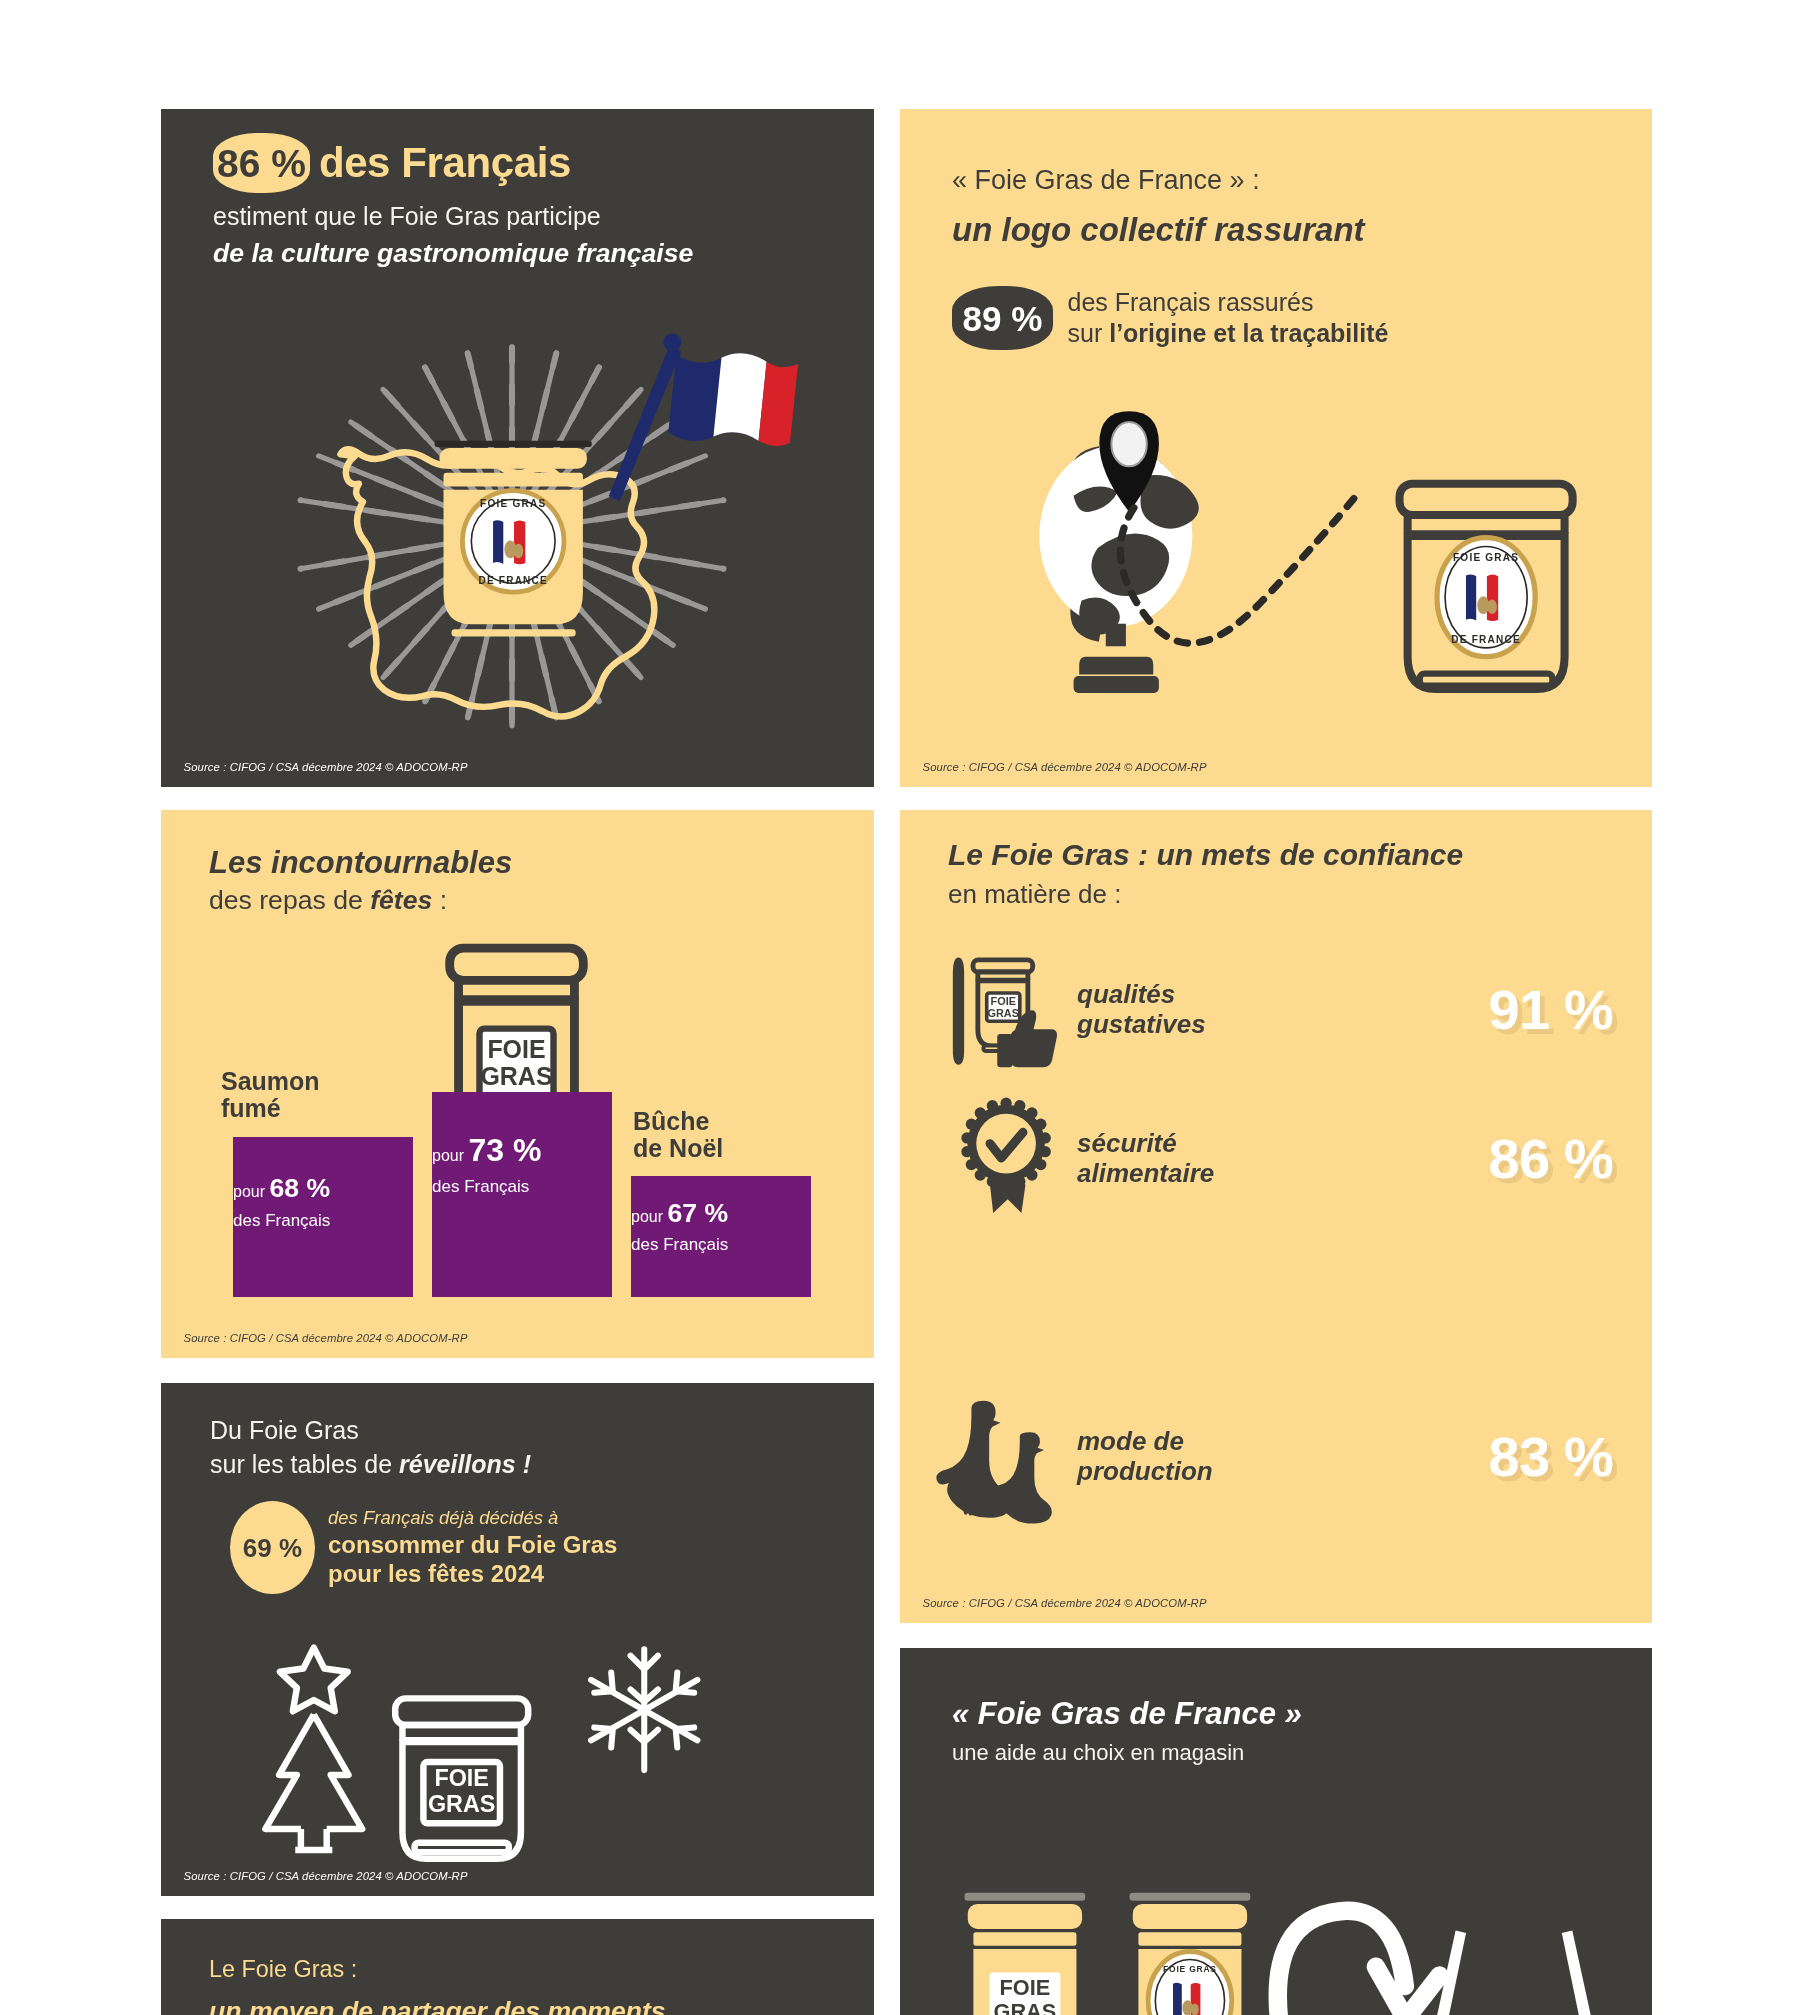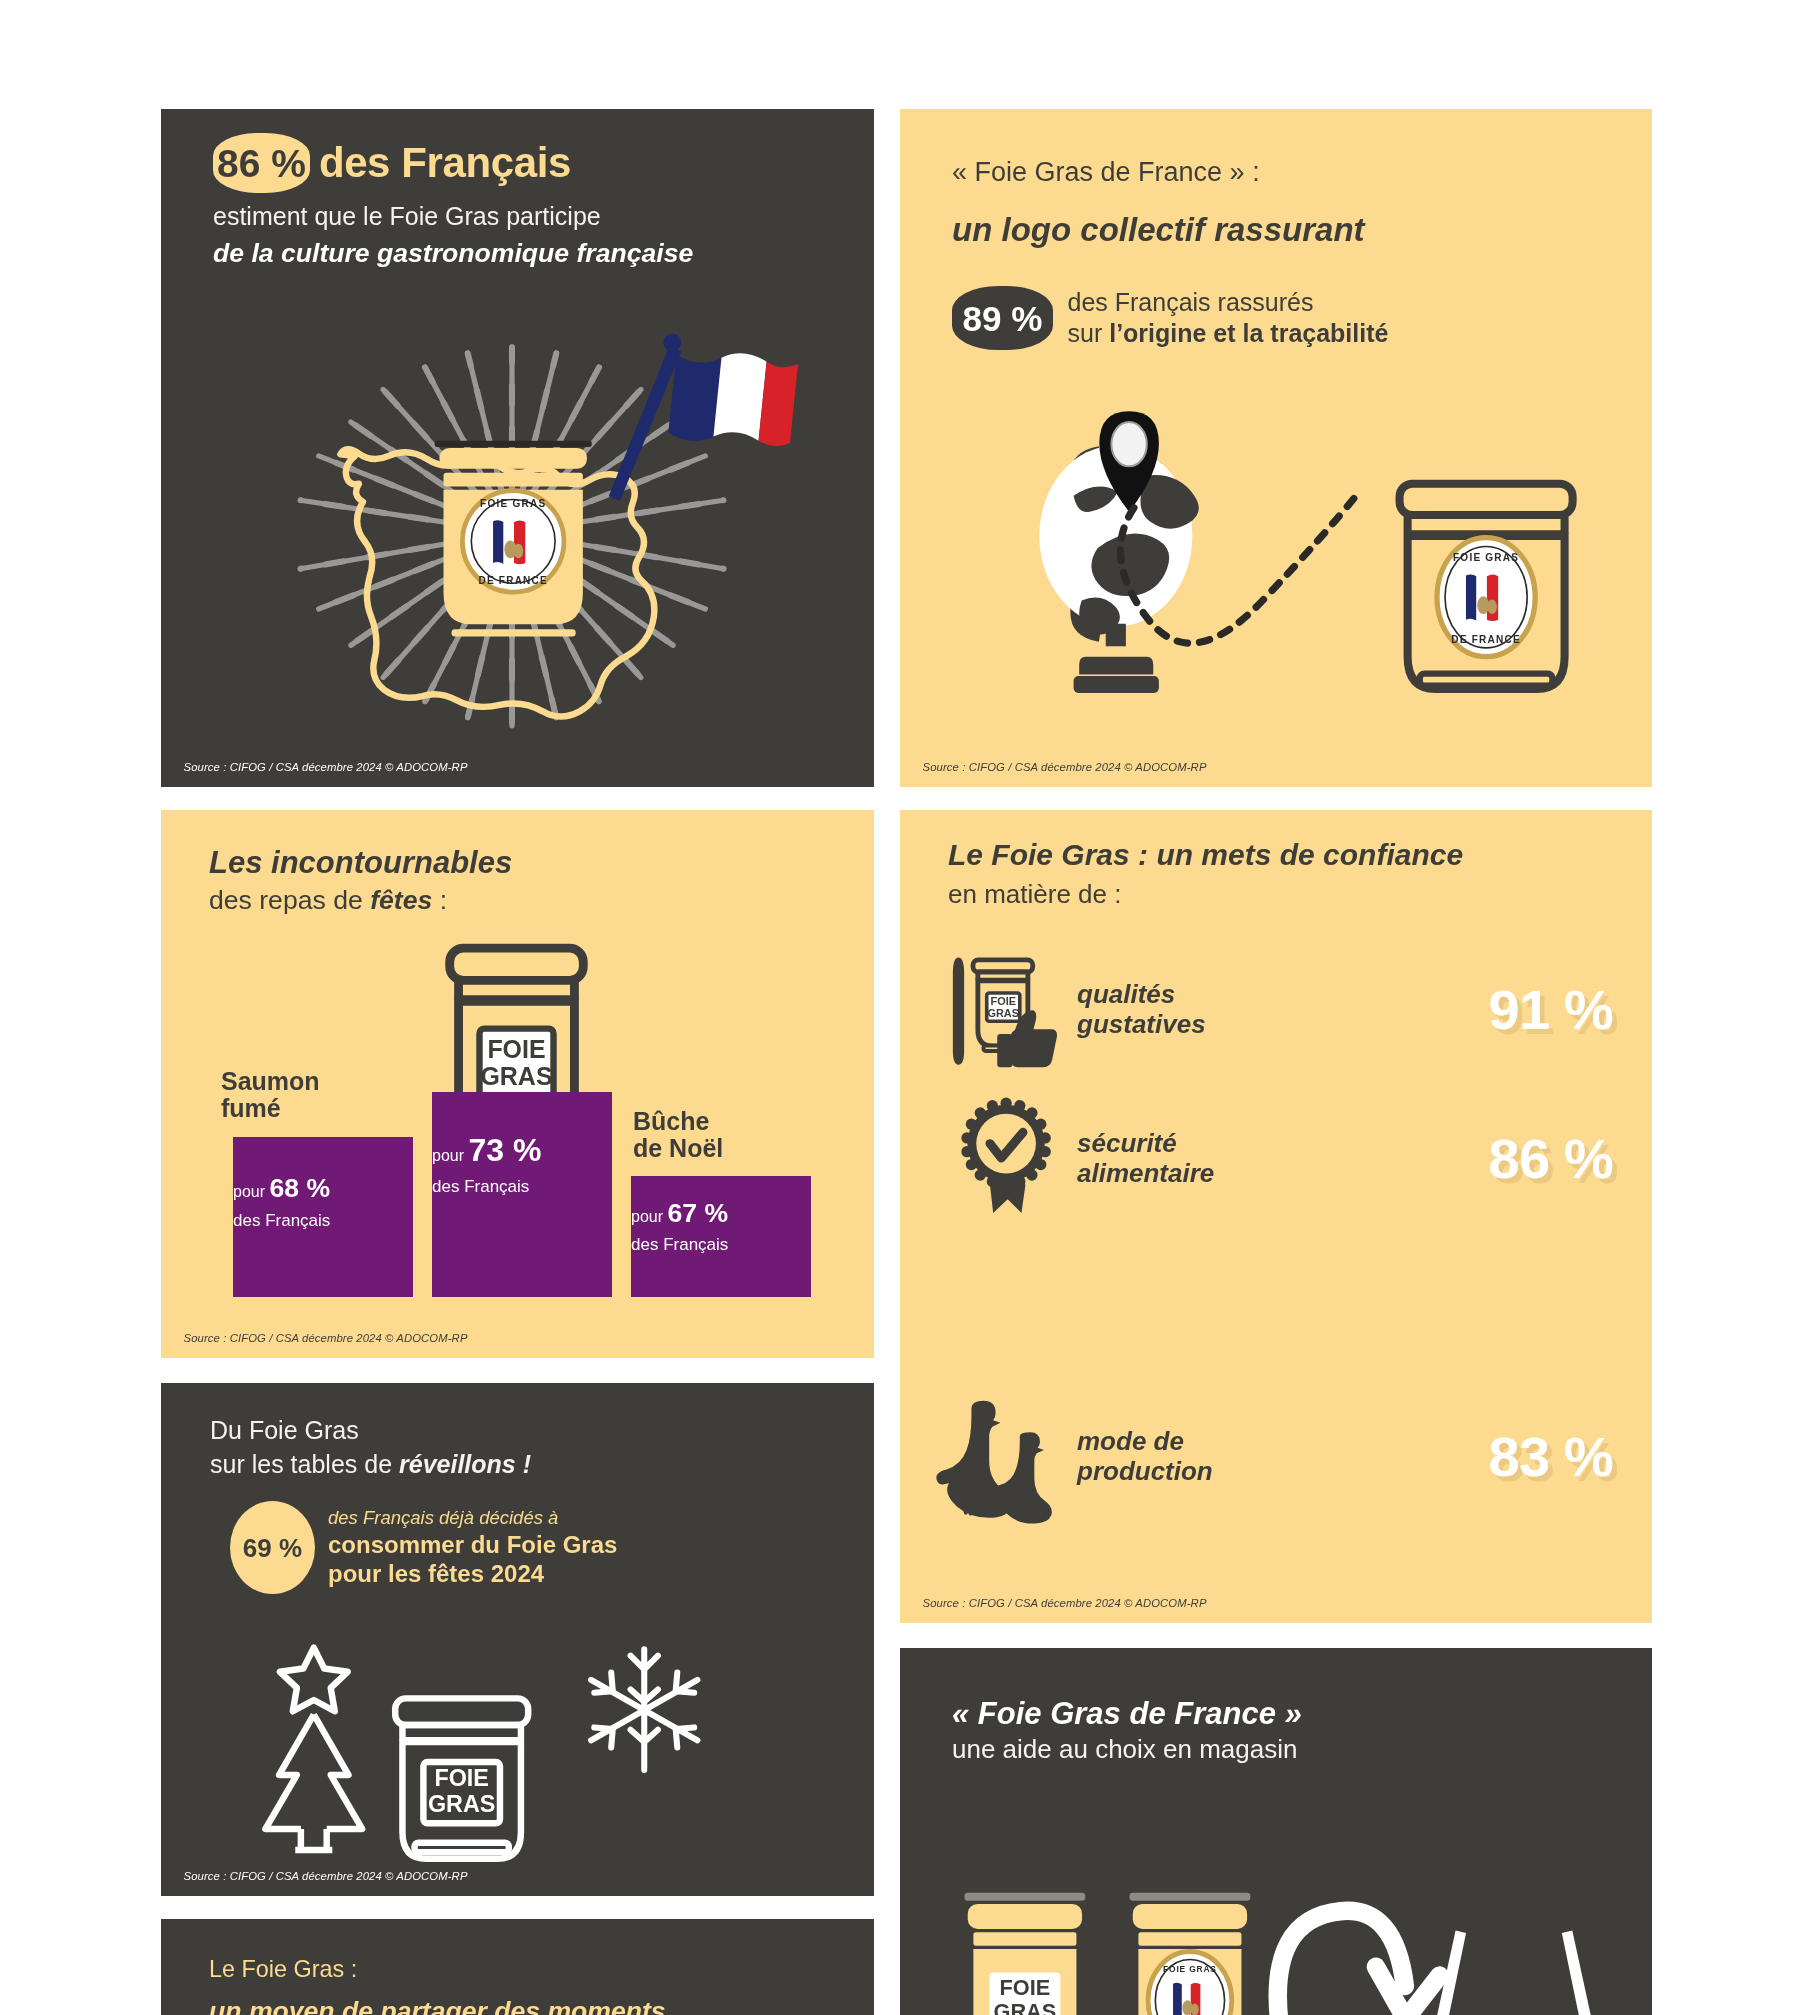--- a/index.html
+++ b/index.html
@@ -35,21 +35,21 @@
   
   #p1 { left:161px; top:109px; width:713px; height:678px; }
   #p1 .head { position:absolute; left:52px; top:24px; display:flex; align-items:center; gap:8.9px; }
   #p1 .pill { width:97px; height:60px; font-size:39px; }
   #p1 .headtxt { font-size:42px; font-weight:bold; color:#fcdb91; letter-spacing:-0.4px; }
   #p1 .l2 { position:absolute; left:52px; top:93px; font-size:25px; color:#f5f3ee; }
   #p1 .l3 { position:absolute; left:52px; top:128px; font-size:26.6px; font-weight:bold; font-style:italic; color:#ffffff; line-height:1.22; }
 
   
   #p2 { left:900px; top:109px; width:752px; height:678px; }
-  #p2 .t1 { position:absolute; left:52px; top:48px; font-size:27px; color:#3e3d39; }
+  #p2 .t1 { position:absolute; left:52px; top:56px; font-size:27px; color:#3e3d39; }
   #p2 .t2 { position:absolute; left:52px; top:102px; font-size:33px; font-weight:bold; font-style:italic; color:#3e3d39; }
   #p2 .row { position:absolute; left:52px; top:177px; display:flex; align-items:center; gap:14.5px; }
   #p2 .pill { width:101px; height:64px; font-size:35px; }
   #p2 .rtxt { font-size:25px; color:#3e3d39; line-height:1.25; }
   #p2 .rtxt b { font-weight:bold; }
 
   
   #p3 { left:161px; top:810px; width:713px; height:548px; }
   #p3 .h1 { position:absolute; left:48px; top:35px; font-size:31px; font-weight:bold; font-style:italic; color:#3e3d39; }
   #p3 .h2 { position:absolute; left:48px; top:75px; font-size:26.6px; color:#3e3d39; }
@@ -75,21 +75,21 @@
   #p5 .h1 b { font-weight:bold; font-style:italic; }
   #p5 .row { position:absolute; left:69px; top:118px; display:flex; align-items:center; gap:13px; }
   #p5 .pill { width:85px; height:93px; border-radius:50%; font-size:26px; }
   #p5 .rt { line-height:1.22; }
   #p5 .rt .a { font-size:18.5px; font-style:italic; color:#fcdb91; }
   #p5 .rt .b { font-size:24px; font-weight:bold; color:#fcdb91; }
 
   
   #p6 { left:900px; top:1648px; width:752px; height:762px; }
   #p6 .h1 { position:absolute; left:52px; top:48px; font-size:31px; font-weight:bold; font-style:italic; color:#ffffff; }
-  #p6 .h2 { position:absolute; left:52px; top:86px; font-size:26px; color:#f5f3ee; }
+  #p6 .h2 { position:absolute; left:52px; top:92px; font-size:22px; color:#f5f3ee; }
 
   
   #p7 { left:161px; top:1919px; width:713px; height:490px; }
   #p7 .h1 { position:absolute; left:48px; top:37px; font-size:23.4px; color:#fcdb91; }
   #p7 .h2 { position:absolute; left:48px; top:75px; font-size:26.6px; font-weight:bold; font-style:italic; color:#fcdb91; line-height:1.3; }
 
   svg { display:block; overflow:visible; }
   .art { position:absolute; }
 </style>
 </head>

